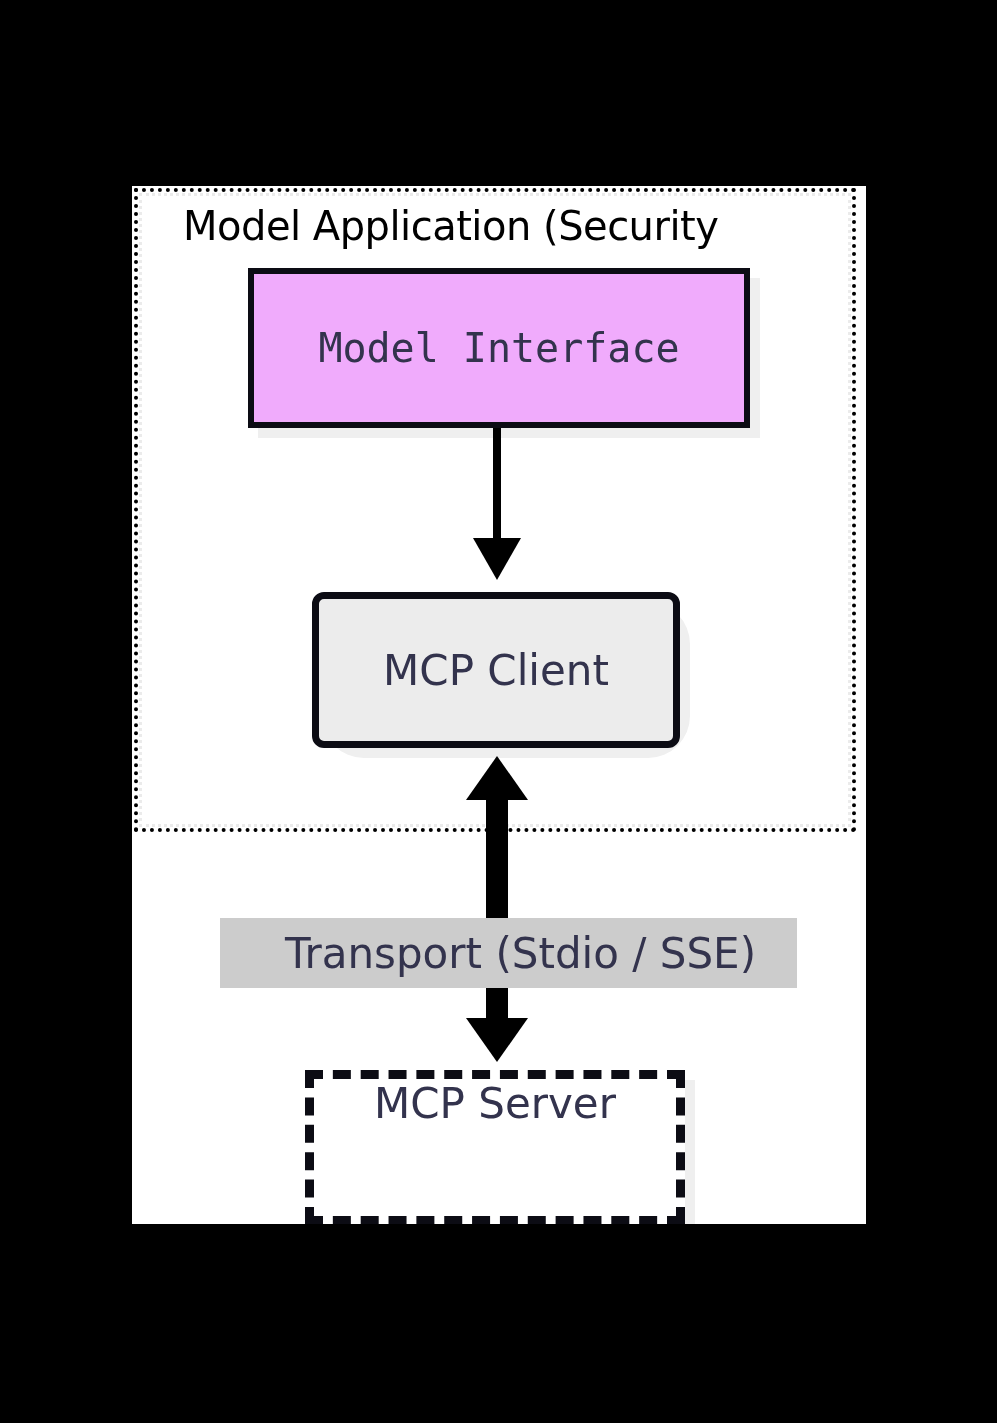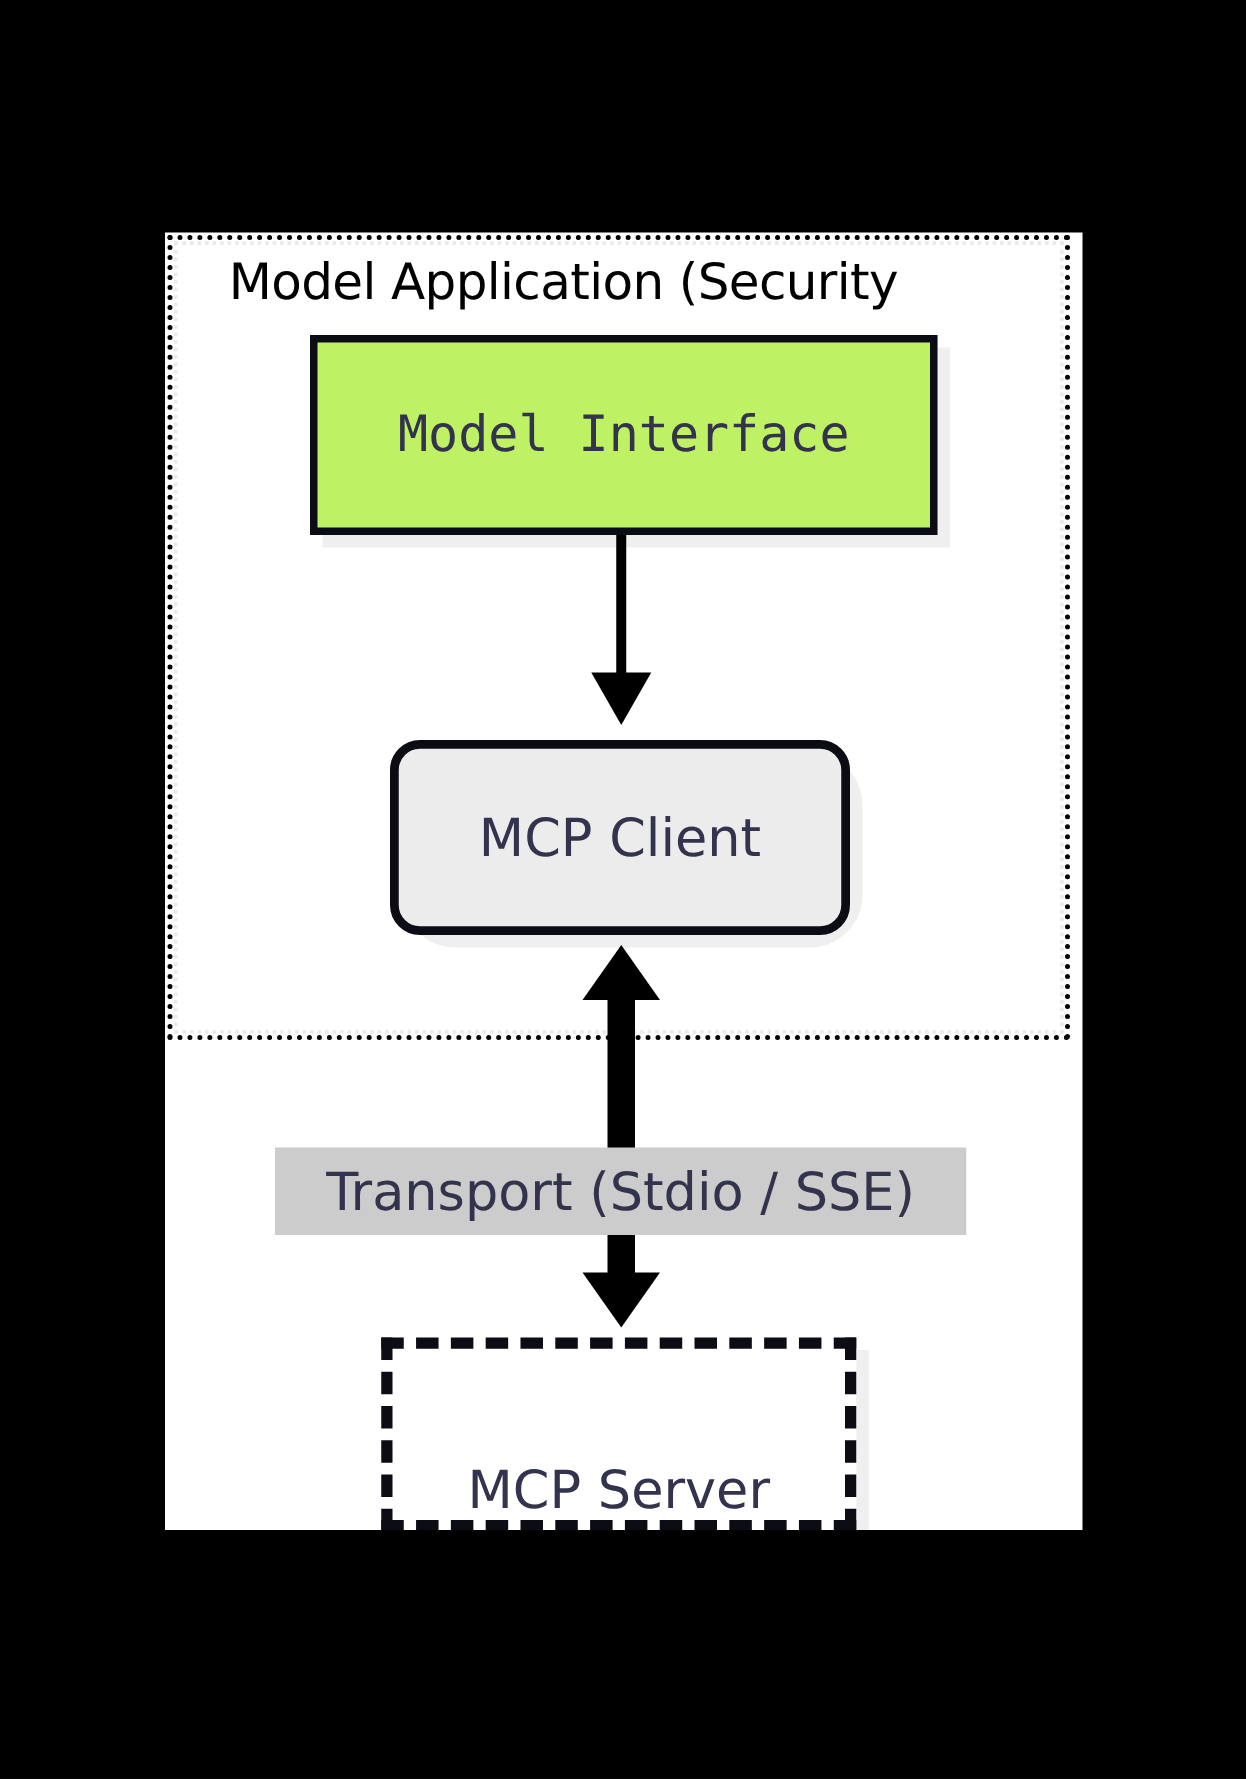--- a/index.html
+++ b/index.html
@@ -72,21 +72,21 @@
     width: 502px;
     height: 160px;
     background: #efefef;
   }
   #model-interface {
     position: absolute;
     left: 248px;
     top: 268px;
     width: 502px;
     height: 160px;
-    background: #bef264;
+    background: #f0abfc;
     border: 6px solid #0c0c14;
     box-sizing: border-box;
     display: flex;
     align-items: center;
     justify-content: center;
   }
   #model-interface-label {
     font-family: "DejaVu Sans Mono", monospace;
     font-size: 40px;
     color: #33334d;
@@ -124,21 +124,21 @@
     border-radius: 42px;
   }
   #mcp-client {
     position: absolute;
     left: 312px;
     top: 592px;
     width: 368px;
     height: 156px;
     background: #ececec;
     border: 7px solid #0c0c14;
-    border-radius: 24px;
+    border-radius: 12px;
     box-sizing: border-box;
     display: flex;
     align-items: center;
     justify-content: center;
   }
   #mcp-client-label {
     font-family: "DejaVu Sans", sans-serif;
     font-size: 42px;
     color: #33334d;
     white-space: nowrap;
@@ -178,20 +178,21 @@
   #transport-label {
     position: absolute;
     left: 220px;
     top: 918px;
     width: 553px;
     height: 70px;
     background: #cccccc;
     display: flex;
     align-items: center;
     justify-content: center;
+    padding-left: 24px;
   }
   #transport-label-text {
     font-family: "DejaVu Sans", sans-serif;
     font-size: 42px;
     color: #33334d;
     white-space: nowrap;
     letter-spacing: 0px;
   }
 
   
@@ -206,21 +207,21 @@
   #mcp-server {
     position: absolute;
     left: 305px;
     top: 1070px;
     width: 380px;
     height: 155px;
     background: #ffffff;
     border: 9px dashed #0c0c14;
     box-sizing: border-box;
     display: flex;
-    align-items: flex-end;
+    align-items: flex-start;
     justify-content: center;
   }
   #mcp-server-label {
     font-family: "DejaVu Sans", sans-serif;
     font-size: 42px;
     color: #33334d;
     white-space: nowrap;
   }
 
   

